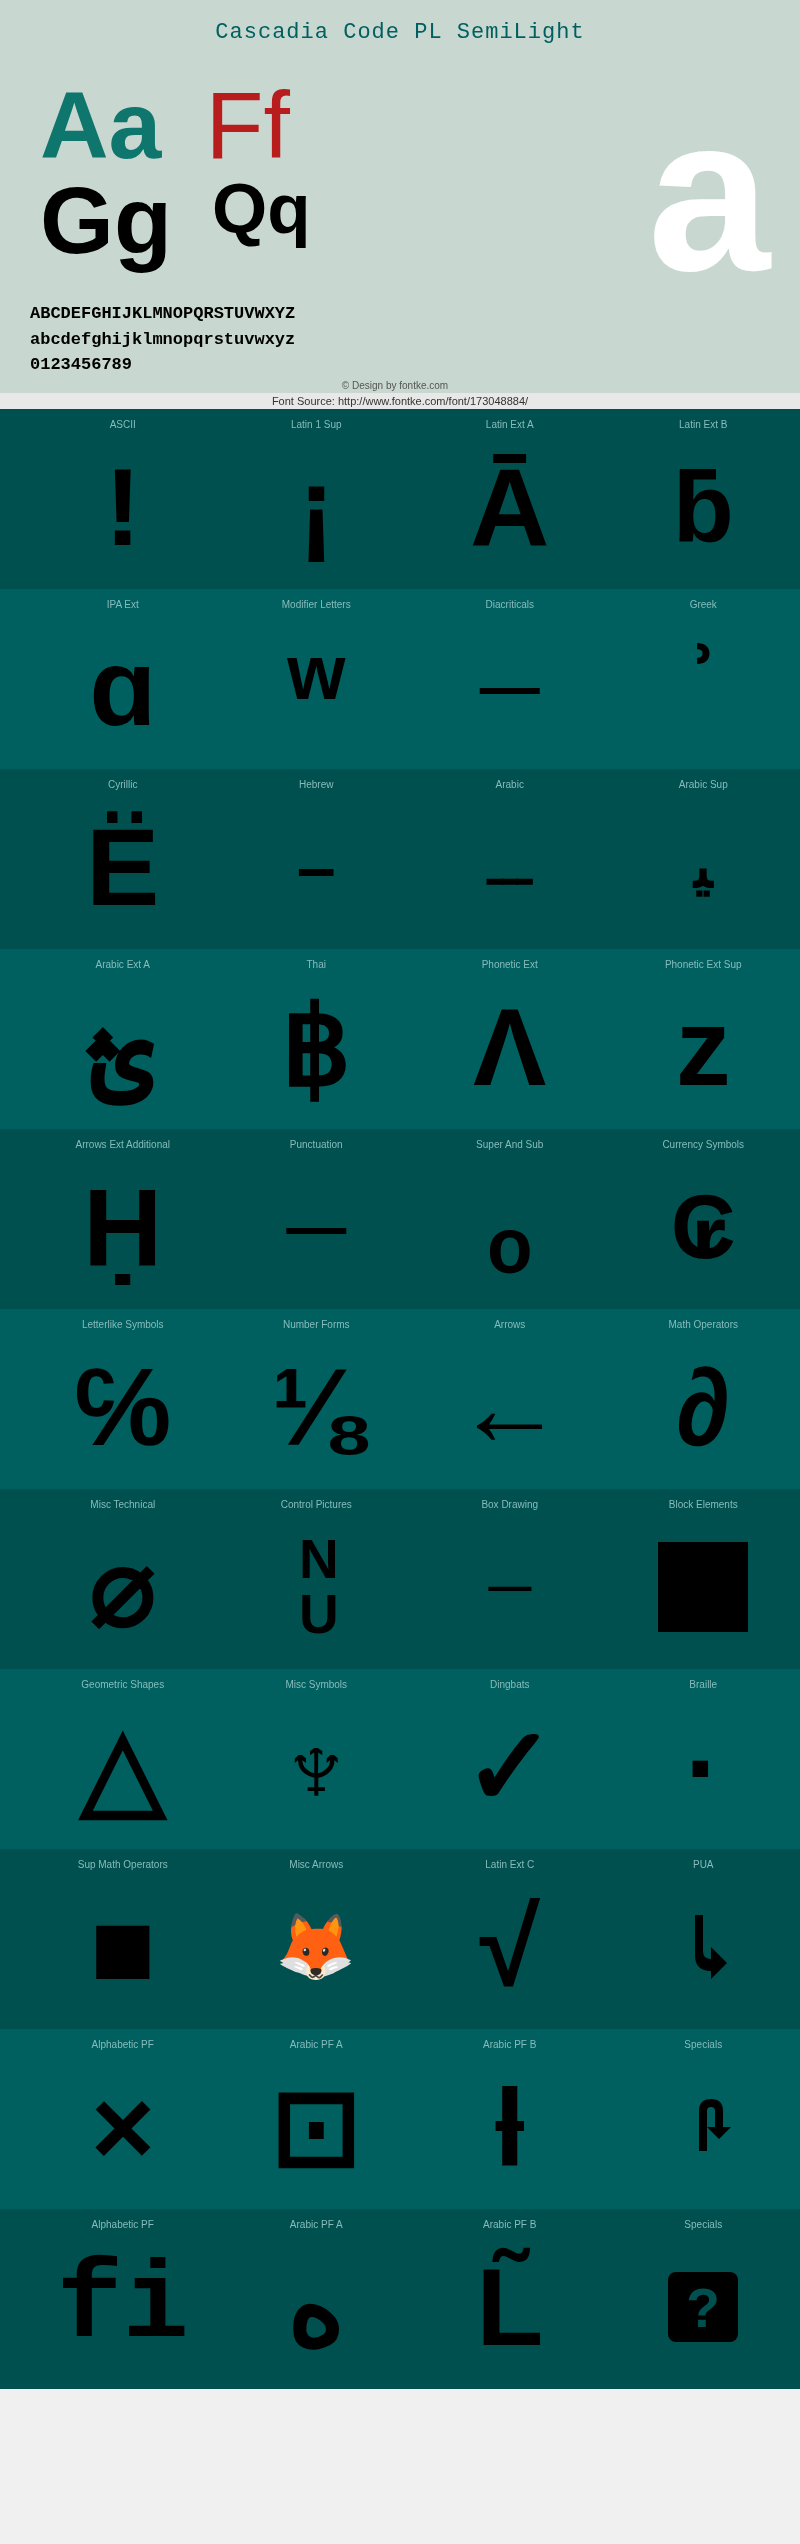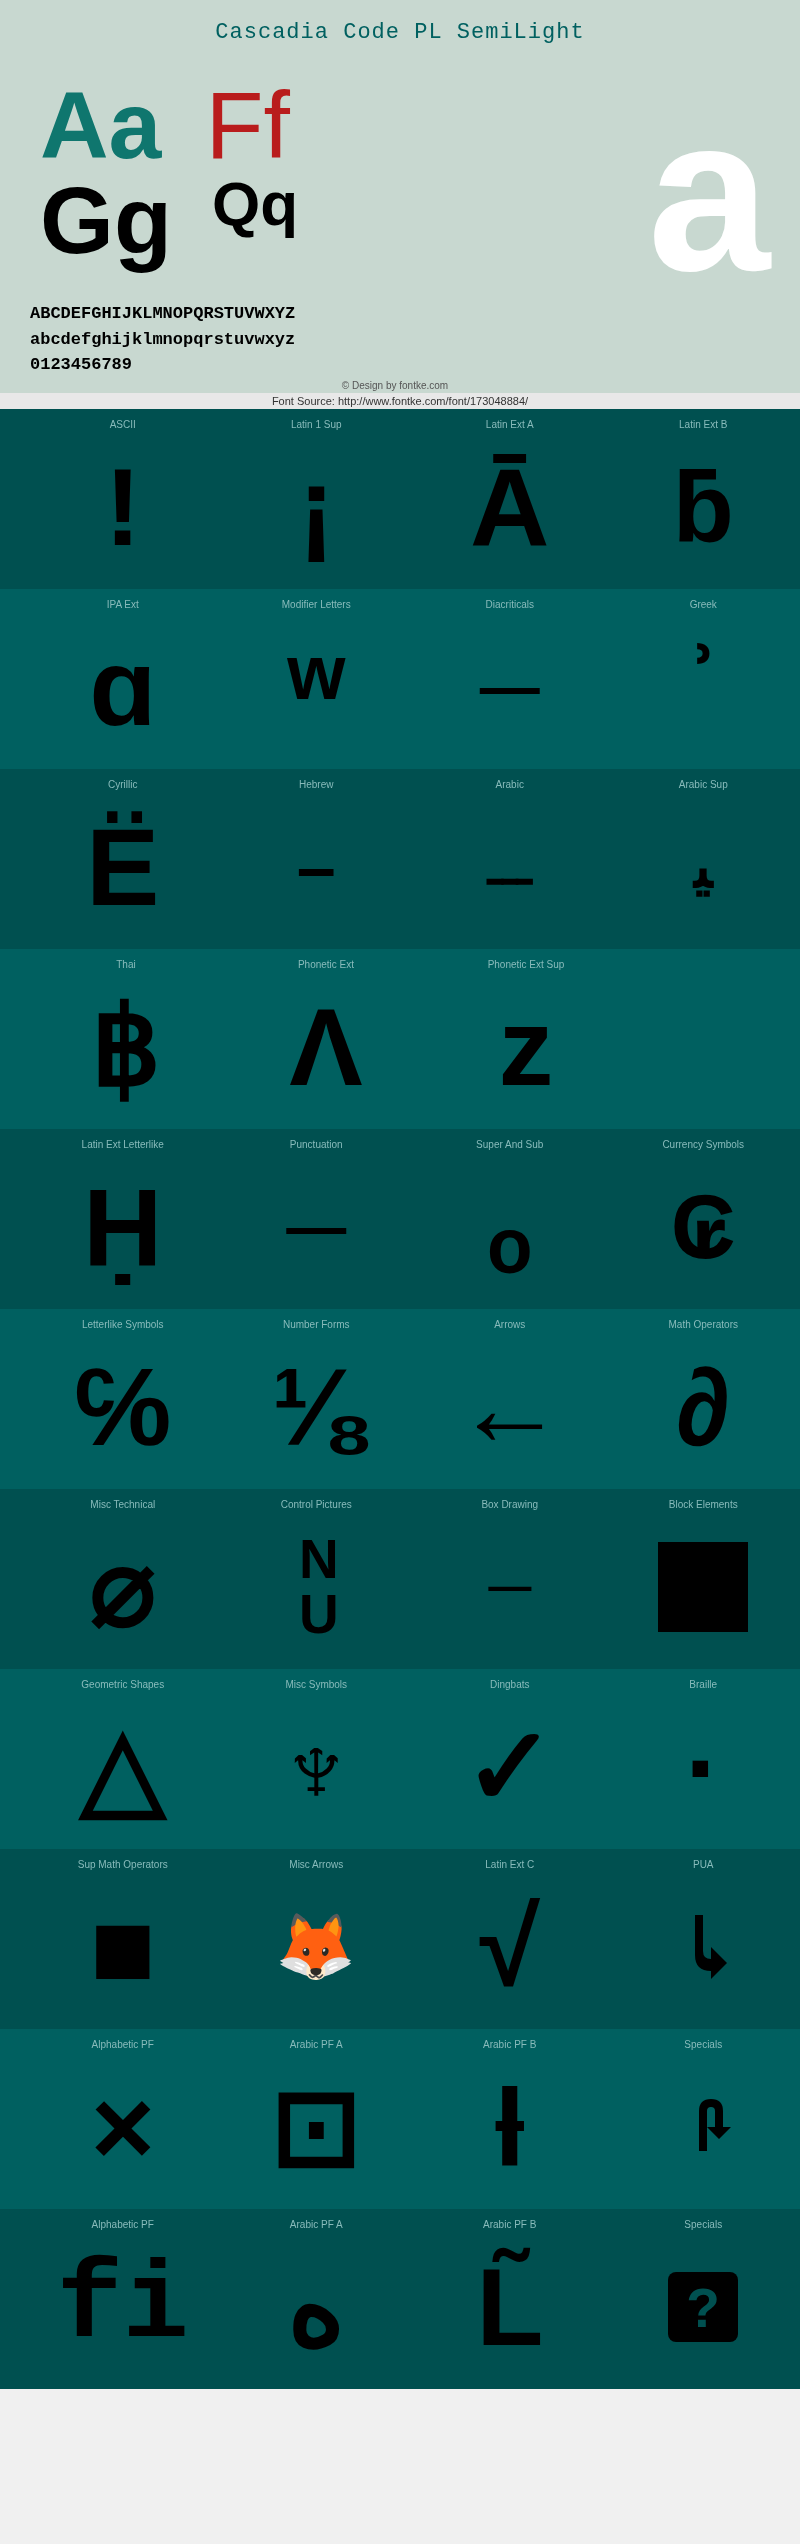--- a/index.html
+++ b/index.html
@@ -122,21 +122,21 @@
 
     <div class="bg-letter-a" style="position:absolute;right:10px;bottom:0;font-size:220px;color:#fff;font-weight:900;line-height:0.9;font-family:Arial,sans-serif;opacity:1;">a</div>
 
     <div style="display:flex;align-items:flex-end;padding:10px 20px 0 20px;height:120px;position:relative;z-index:1;">
       <div style="font-size:95px;font-weight:700;color:#0f766e;line-height:1;margin-right:44px;font-family:Arial,sans-serif;">Aa</div>
       <div style="font-size:95px;font-weight:400;color:#b91c1c;line-height:1;font-family:Arial,sans-serif;">Ff</div>
     </div>
 
     <div style="display:flex;align-items:flex-start;padding:0 20px;position:relative;z-index:1;height:120px;">
       <div style="font-size:95px;font-weight:900;color:#000;line-height:1;margin-right:40px;font-family:Arial,sans-serif;">Gg</div>
-      <div style="font-size:62px;font-weight:900;color:#000;line-height:1;font-family:Arial,sans-serif;">Qq</div>
+      <div style="font-size:71px;font-weight:900;color:#000;line-height:1;font-family:Arial,sans-serif;">Qq</div>
     </div>
   </div>
 
   <div class="alphabet-rows">
     <div>ABCDEFGHIJKLMNOPQRSTUVWXYZ</div>
     <div>abcdefghijklmnopqrstuvwxyz</div>
     <div>0123456789</div>
   </div>
   <div class="credit-line">© Design by fontke.com</div>
 </div>
@@ -196,36 +196,40 @@
       <div class="cell-symbol" style="font-size:50px;font-weight:900;">ـــ</div>
     </div>
     <div class="grid-cell">
       <div class="cell-label">Arabic Sup</div>
       <div class="cell-symbol medium" style="font-weight:900;">ﯿ</div>
     </div>
   </div>
 
   <div class="grid-row row-light">
     <div class="grid-cell">
+      <div class="cell-label">Arabic Ext A</div>
+      <div class="cell-symbol xlarge" style="font-weight:900;">ؿ</div>
+    </div>
+    <div class="grid-cell">
       <div class="cell-label">Thai</div>
       <div class="cell-symbol xlarge" style="font-weight:900;">฿</div>
     </div>
     <div class="grid-cell">
       <div class="cell-label">Phonetic Ext</div>
       <div class="cell-symbol xlarge" style="font-weight:900;">Ʌ</div>
     </div>
     <div class="grid-cell">
       <div class="cell-label">Phonetic Ext Sup</div>
       <div class="cell-symbol xlarge" style="font-weight:900;">ᴢ</div>
     </div>
   </div>
 
   <div class="grid-row row-dark">
     <div class="grid-cell">
-      <div class="cell-label">Latin Ext Letterlike</div>
+      <div class="cell-label">Arrows Ext Additional</div>
       <div class="cell-symbol xlarge" style="font-weight:900;">Ḥ</div>
     </div>
     <div class="grid-cell">
       <div class="cell-label">Punctuation</div>
       <div class="cell-symbol" style="font-size:60px;font-weight:900;">—</div>
     </div>
     <div class="grid-cell">
       <div class="cell-label">Super And Sub</div>
       <div class="cell-symbol xlarge" style="font-weight:900;">ₒ</div>
     </div>

